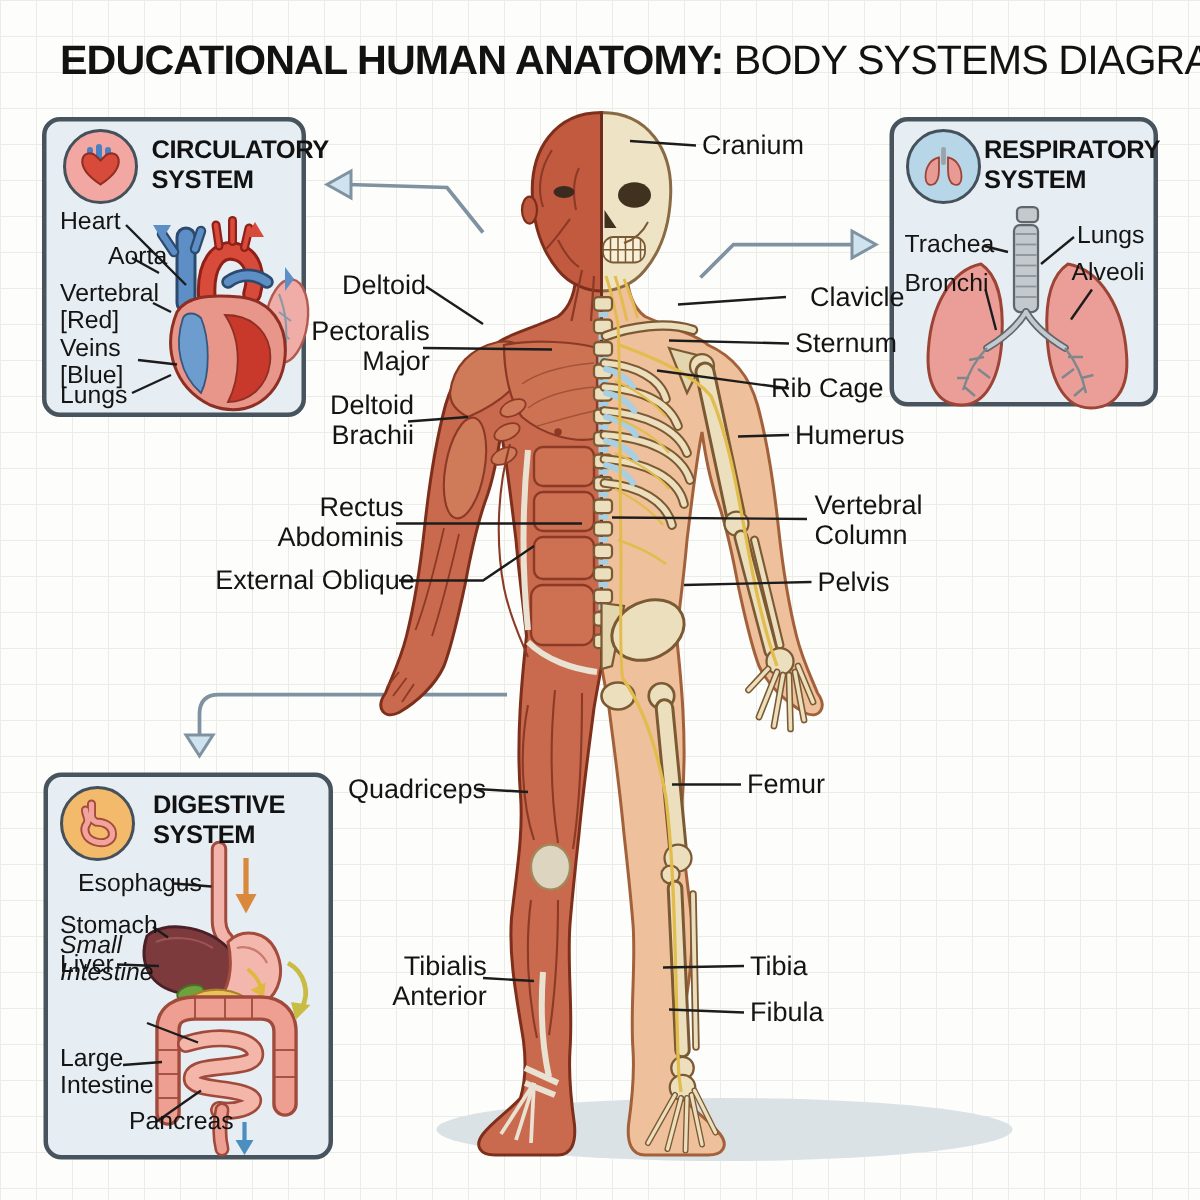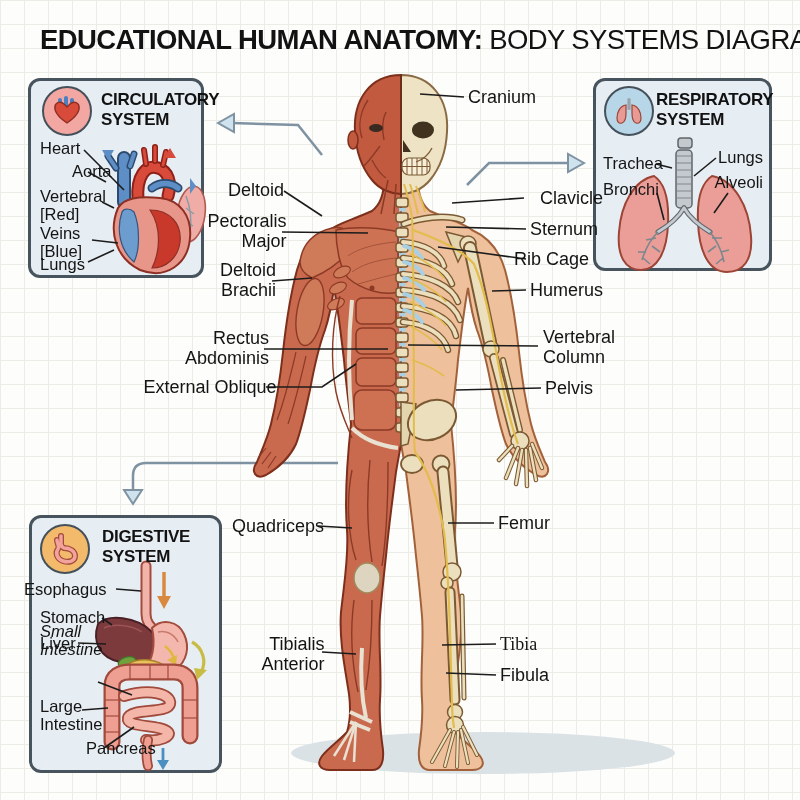--- a/index.html
+++ b/index.html
@@ -517,21 +517,21 @@
 [Red]</div>
   <div class="blbl" style="left:40px;top:242px;">Veins
 [Blue]</div>
   <div class="blbl" style="left:40px;top:264px;">Lungs</div>
 
   <div class="blbl" style="left:603px;top:163px;">Trachea</div>
   <div class="blbl" style="left:603px;top:189px;">Bronchi</div>
   <div class="blbl r" style="left:763px;top:157px;">Lungs</div>
   <div class="blbl r" style="left:763px;top:182px;">Alveoli</div>
 
-  <div class="blbl" style="left:24px;top:589px;">Esophagus</div>
+  <div class="blbl" style="left:52px;top:589px;">Esophagus</div>
   <div class="blbl" style="left:40px;top:617px;">Stomach</div>
   <div class="blbl" style="left:40px;top:643px;">Liver</div>
   <div class="blbl" style="left:40px;top:640px;font-style:italic;">Small
 Intestine</div>
   <div class="blbl" style="left:40px;top:715px;">Large
 Intestine</div>
   <div class="blbl" style="left:40px;top:748px;margin-left:46px;">Pancreas</div>
 
   <div class="flbl c" style="left:256px;top:190px;">Deltoid</div>
   <div class="flbl c" style="left:247px;top:231px;">Pectoralis
@@ -547,16 +547,16 @@
 
   <div class="flbl l" style="left:468px;top:97px;">Cranium</div>
   <div class="flbl l" style="left:528px;top:198px;padding-left:12px;">Clavicle</div>
   <div class="flbl l" style="left:530px;top:229px;">Sternum</div>
   <div class="flbl l" style="left:514px;top:259px;">Rib Cage</div>
   <div class="flbl l" style="left:530px;top:290px;">Humerus</div>
   <div class="flbl l" style="left:543px;top:347px;">Vertebral
 Column</div>
   <div class="flbl l" style="left:545px;top:388px;">Pelvis</div>
   <div class="flbl l" style="left:498px;top:523px;">Femur</div>
-  <div class="flbl l" style="left:500px;top:644px;font-family:Liberation Serif, serif;">Tibia</div>
+  <div class="flbl l" style="left:500px;top:644px;">Tibia</div>
   <div class="flbl l" style="left:500px;top:675px;text-align:center;">Fibula</div>
 
 </div>
 
 </body></html>

